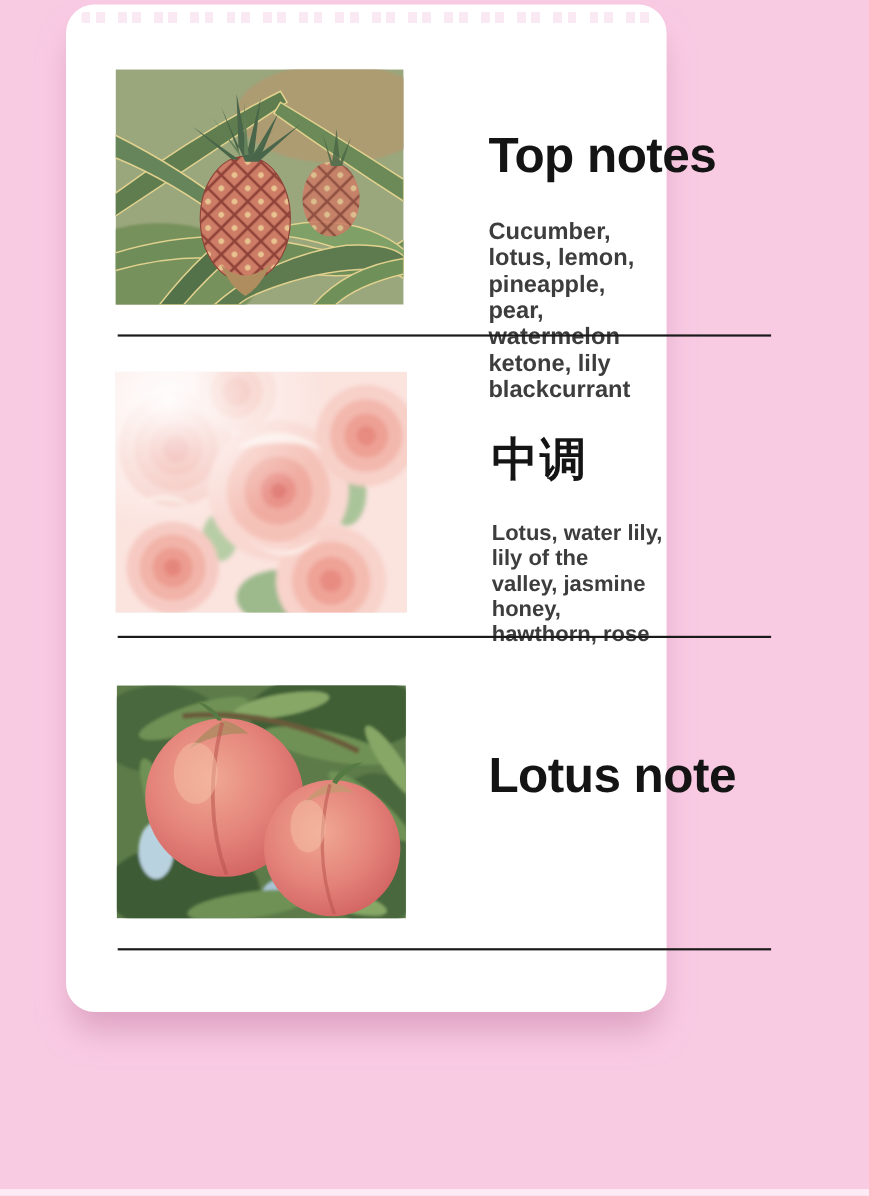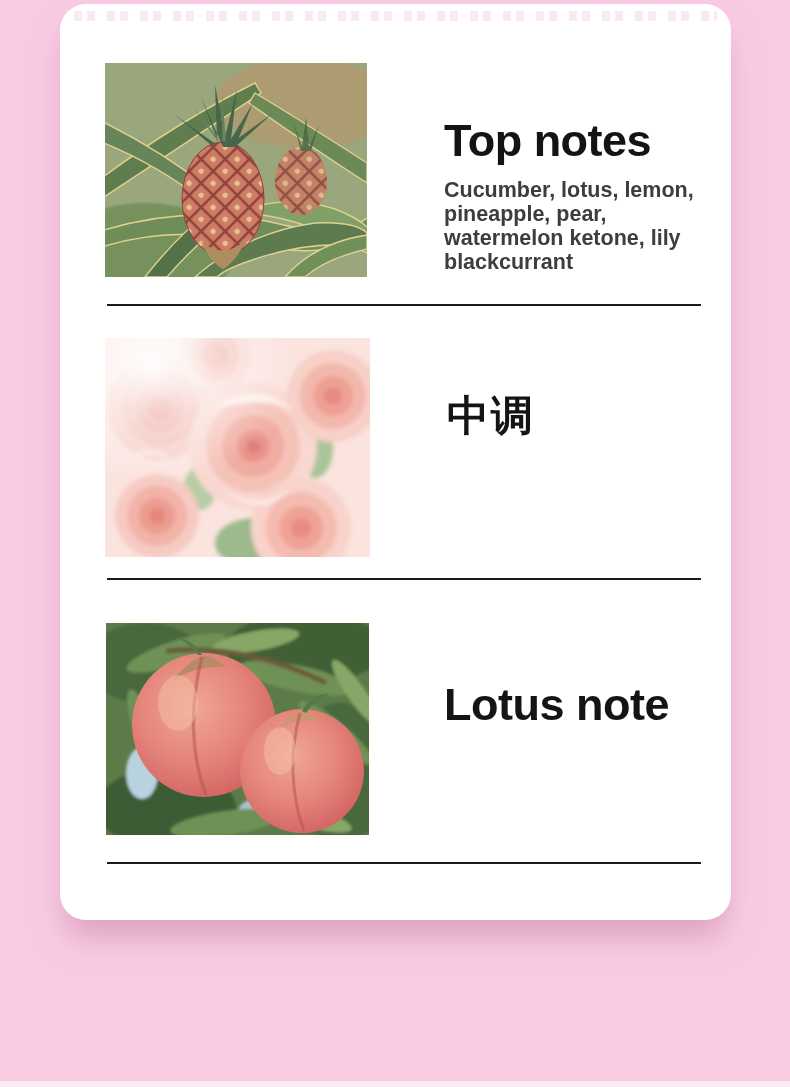--- a/index.html
+++ b/index.html
@@ -10,21 +10,21 @@
     font-family: "Liberation Sans", "DejaVu Sans", sans-serif;
     overflow: hidden;
   }
   .bottom-strip {
     position: absolute; left: 0; right: 0; bottom: 0; height: 6px;
     background: #fcebf4;
   }
   .card {
     position: absolute;
     left: 60px; top: 4px;
-    width: 671px; height: 916px;
+    width: 546px; height: 916px;
     background: #ffffff;
     border-radius: 26px;
     box-shadow: 0 22px 30px -6px rgba(196,128,165,0.55);
   }
   .watermark-strip {
     position: absolute;
     left: 14px; right: 14px; top: 7px; height: 10px;
     background: repeating-linear-gradient(90deg,
       #f8e2ee 0px, #f8e2ee 8px,
       rgba(255,255,255,0) 8px, rgba(255,255,255,0) 13px,
@@ -48,32 +48,32 @@
     font-weight: 700;
     font-size: 45px;
     line-height: 1.1;
     letter-spacing: -0.5px;
     white-space: nowrap;
   }
   .heading-top  { left: 384px; top: 112px; }
   .heading-base { left: 384px; top: 676px; }
   .heading-mid {
     left: 387px; top: 392px;
-    font-family: Liberation Mono, monospace;
+    font-family: Liberation Serif, serif;
     font-size: 42px;
     font-weight: 700;
     letter-spacing: 2px;
   }
   .body-text {
     position: absolute;
     color: #3d3d3d;
     font-weight: 700;
     white-space: pre-line;
   }
-  .body-top  { left: 384px; top: 174px; font-size: 21.5px; line-height: 24px; }
+  .body-top  { left: 384px; top: 194px; font-size: 21.5px; line-height: 24px; }
   .body-mid  { left: 387px; top: 470px; font-size: 20px;   line-height: 23px; }
   .body-base { left: 384px; top: 750px; font-size: 21.5px; line-height: 24px; }
 
   .divider {
     position: absolute;
     left: 47px; width: 594px; height: 2px;
     background: #1a1a1a;
   }
   .divider-1 { top: 300px; }
   .divider-2 { top: 574px; }
@@ -200,20 +200,23 @@
         </g>
 
         <path d="M110,70 Q148,40 190,72 Q160,58 110,70Z" fill="#fdeee9"></path>
         <path d="M118,150 Q150,176 186,150 Q156,184 118,150Z" fill="#fdece7"></path>
         <path d="M20,120 Q45,104 70,122 Q44,112 20,120Z" fill="#fceae4"></path>
       </g>
       <rect width="265" height="219" fill="url(#fadeTL)"></rect>
     </svg>
   </div>
   <div class="heading heading-mid">中调</div>
+  <div class="body-text body-mid">Lotus, water lily, lily of the
+valley, jasmine honey,
+hawthorn, rose</div>
   <div class="divider divider-2"></div>
 
   <div class="note-image img-peaches">
     <svg width="263" height="212" viewBox="0 0 263 212">
       <defs>
         <radialGradient id="peachG" cx="42%" cy="38%" r="70%">
           <stop offset="0%" stop-color="#f0a893"></stop>
           <stop offset="55%" stop-color="#e4837a"></stop>
           <stop offset="100%" stop-color="#cf5f5e"></stop>
         </radialGradient>

